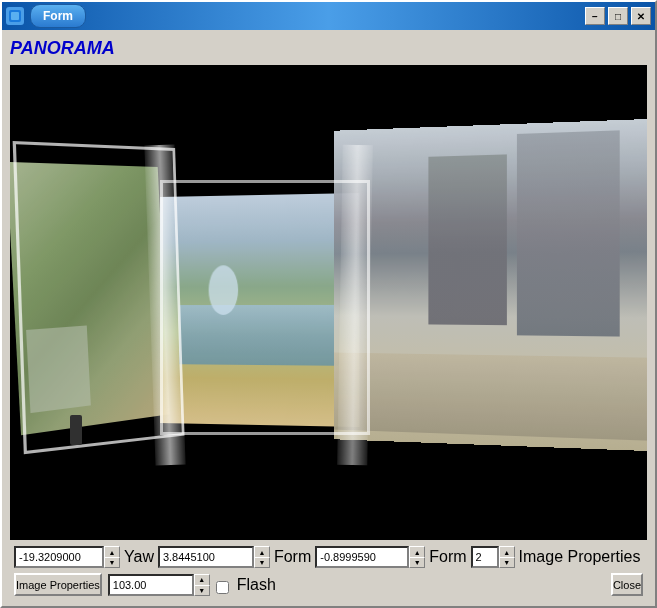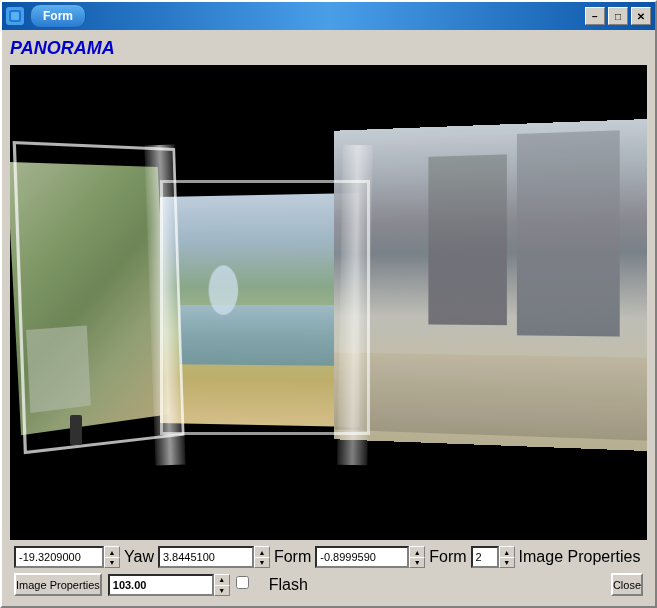--- a/index.html
+++ b/index.html
@@ -351,35 +351,34 @@
       background: #d4d0c8;
       font-size: 11px;
       font-family: inherit;
       cursor: pointer;
       padding: 0 0;
       white-space: nowrap;
     }
 
     .checkbox-container {
       display: flex;
-      align-items: flex-start;
-      gap: 20px;
+      align-items: flex-end;
+      gap: 8px;
     }
 
     .win-checkbox {
       width: 13px;
       height: 13px;
       border: 2px inset #808080;
       background: #fff;
       cursor: pointer;
     }
 
     .value-100-input {
-      width: 106px;
-      font-weight: bold;
+      width: 86px;
     }
   </style>
 </head>
 <body>
 
 <div class="window">
 
   <div class="titlebar">
     <div class="titlebar-left">
       <div class="titlebar-icon">

